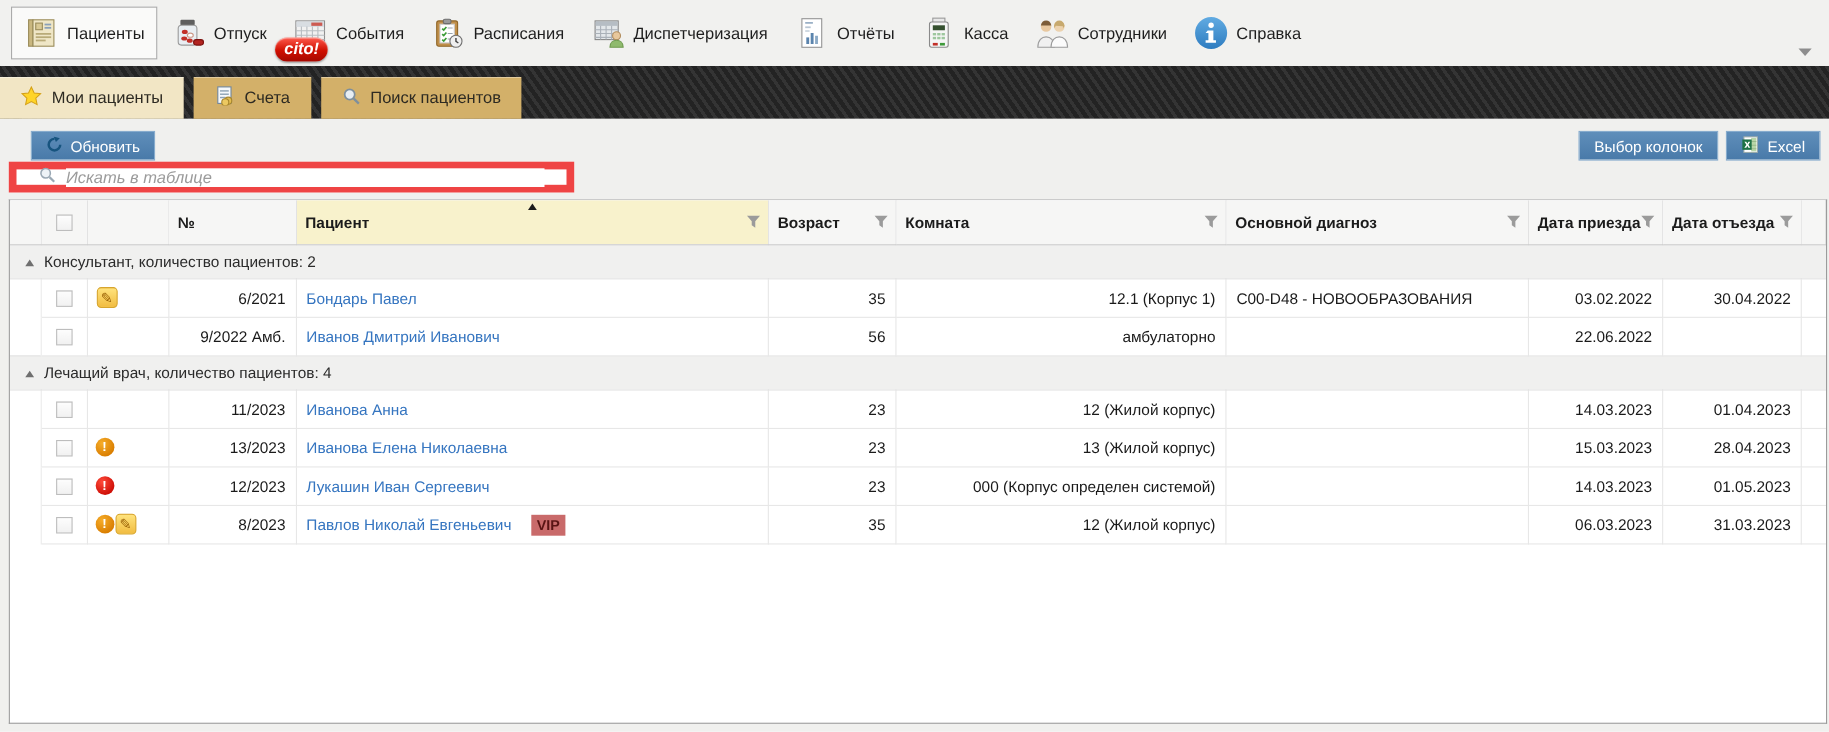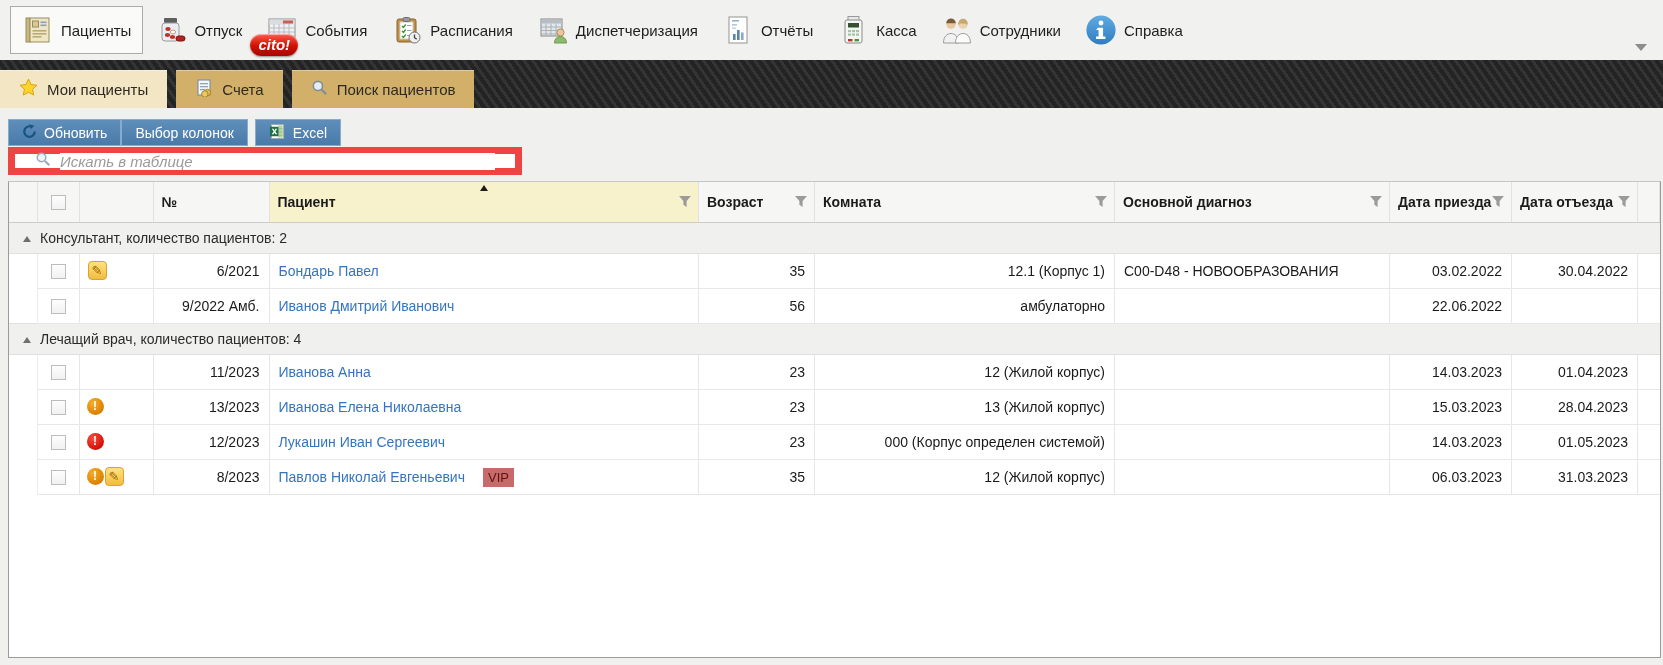--- a/index.html
+++ b/index.html
@@ -22,21 +22,21 @@
   
   .tabstrip { height:48px; background:repeating-linear-gradient(55deg,#343434 0 3px,#232323 3px 7px);
     display:flex; align-items:flex-end;text-align:right; }
   .tab { display:flex; align-items:center; gap:9px; height:38px; padding:0 19px;
     font-size:15px; color:#2d2a22; background:#d3b069; margin-right:9px; cursor:default;
     box-shadow:inset 0 1px 0 rgba(255,255,255,.35); }
   .tab.active { background:#f2e6c5; }
 
   
   .toolbar-row { height:37px; background:#f0f0ee; display:flex; align-items:center;
-    padding:12px 8px 0 8px; }
+    justify-content:space-between; padding:12px 8px 0 8px;margin-left:20px; }
   .btn { display:inline-flex; align-items:center; gap:7px; height:27px; padding:0 13px;
     background:linear-gradient(#5f8eba,#497aa9); border:1px solid #86abcd; color:#fff;
     font-size:14px; cursor:default; }
   .btn-group { display:flex; gap:7px; }
 
   
   .search-row { height:36px; background:#f0f0ee; padding:2px 8px 6px; }
   .search-box { width:514px; height:28px; background:#fff; border:7px solid #ef4444;
     display:flex; align-items:center; gap:9px; padding:0 20px; }
   .search-box input { border:none; outline:none; flex:1; font-size:15px;
@@ -73,21 +73,21 @@
     background:linear-gradient(#fdfdfd,#f1f1f1); vertical-align:middle; }
   td.c-check { text-align:center; }
   td.c-icons { padding-left:7px; }
   .ic-warn { display:inline-block; width:17px; height:17px; border-radius:50%; color:#fff;
     font-weight:bold; font-size:12px; line-height:17px; text-align:center; vertical-align:middle; }
   .warn-o { background:radial-gradient(circle at 35% 30%, #f6ad2a, #d97d00 75%); }
   .warn-r { background:radial-gradient(circle at 35% 30%, #ff4a3a, #cd0d05 75%); }
   .ic-edit { display:inline-block; width:19px; height:19px; border-radius:4px; margin-left:1px;
     background:linear-gradient(#ffe37d,#f1bc41); border:1px solid #d7a52e; color:#9a6206;
     font-size:13px; line-height:17px; text-align:center; vertical-align:middle; }
-  .vip { background:#c96a6a; color:#5a1414; font-weight:normal; font-size:13px;
+  .vip { background:#c96a6a; color:#5a1414; font-weight:bold; font-size:13px;
     padding:2px 5px; margin-left:18px; }
 </style>
 </head>
 <body>
 
 <div class="ribbon">
   <div class="ribbon-btn active">
     <span class="ricon">
       <svg width="30" height="30" viewBox="0 0 30 30">
           <rect x="3" y="3" width="4" height="24" fill="#c9b77f" stroke="#9a8c5a"></rect>

